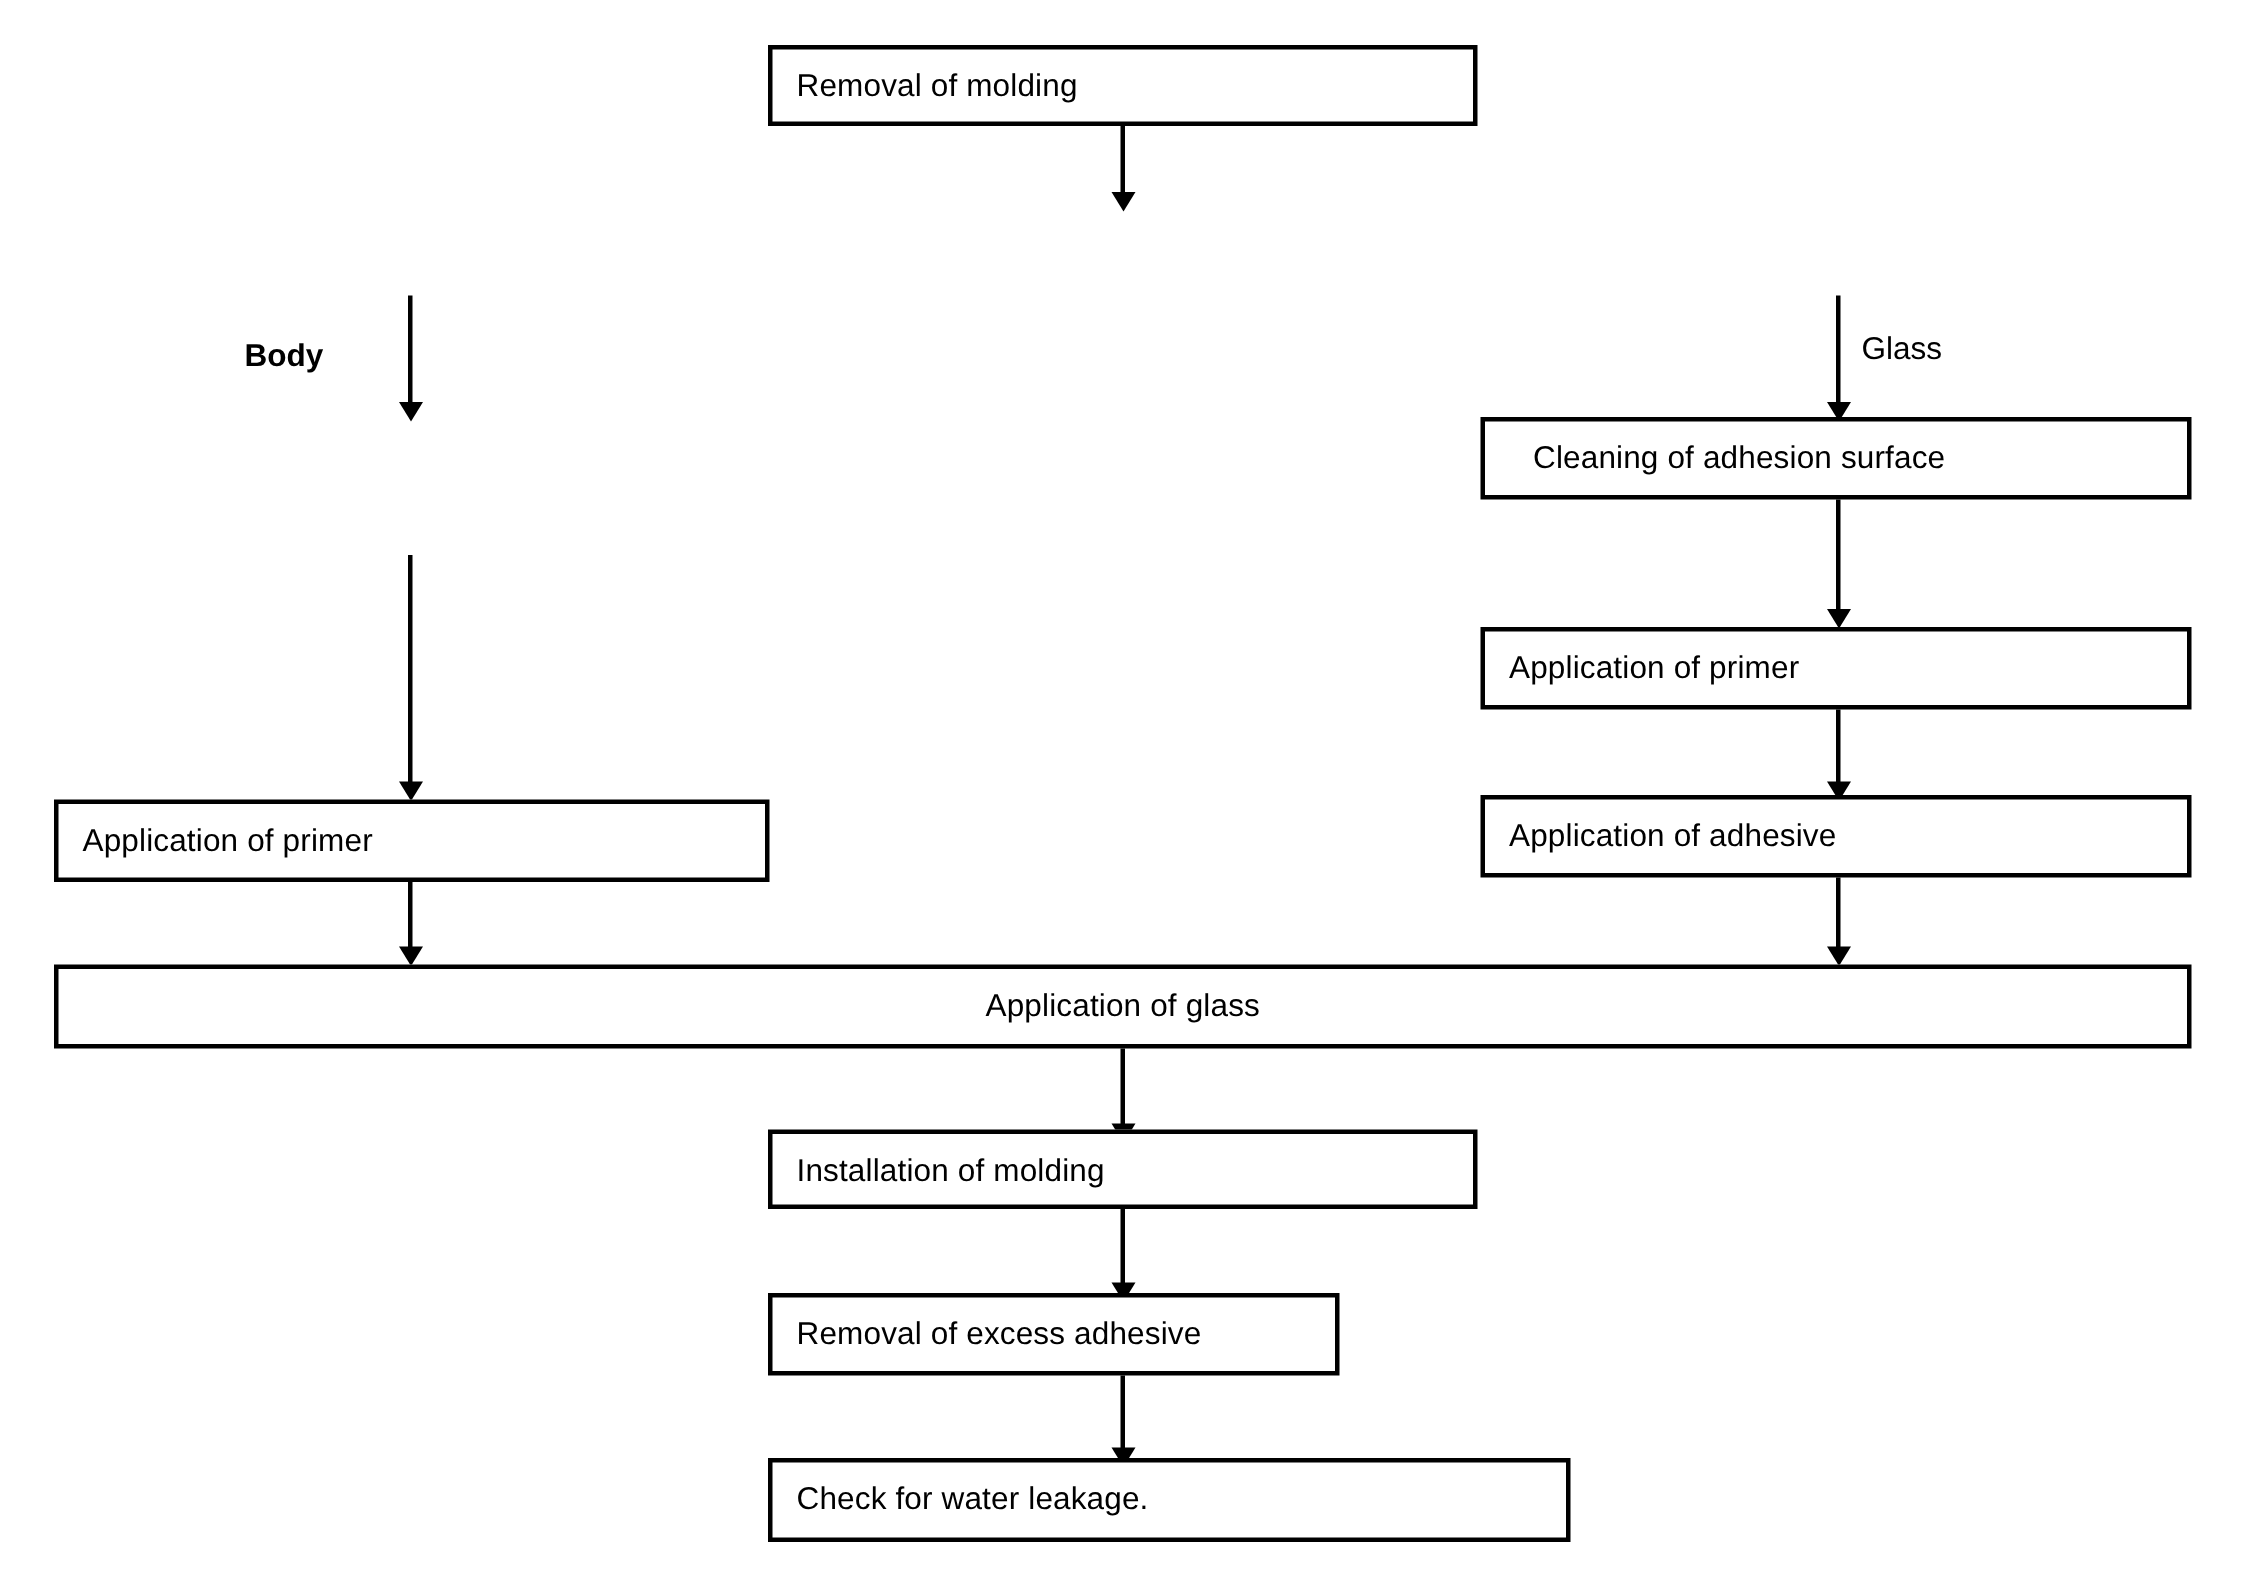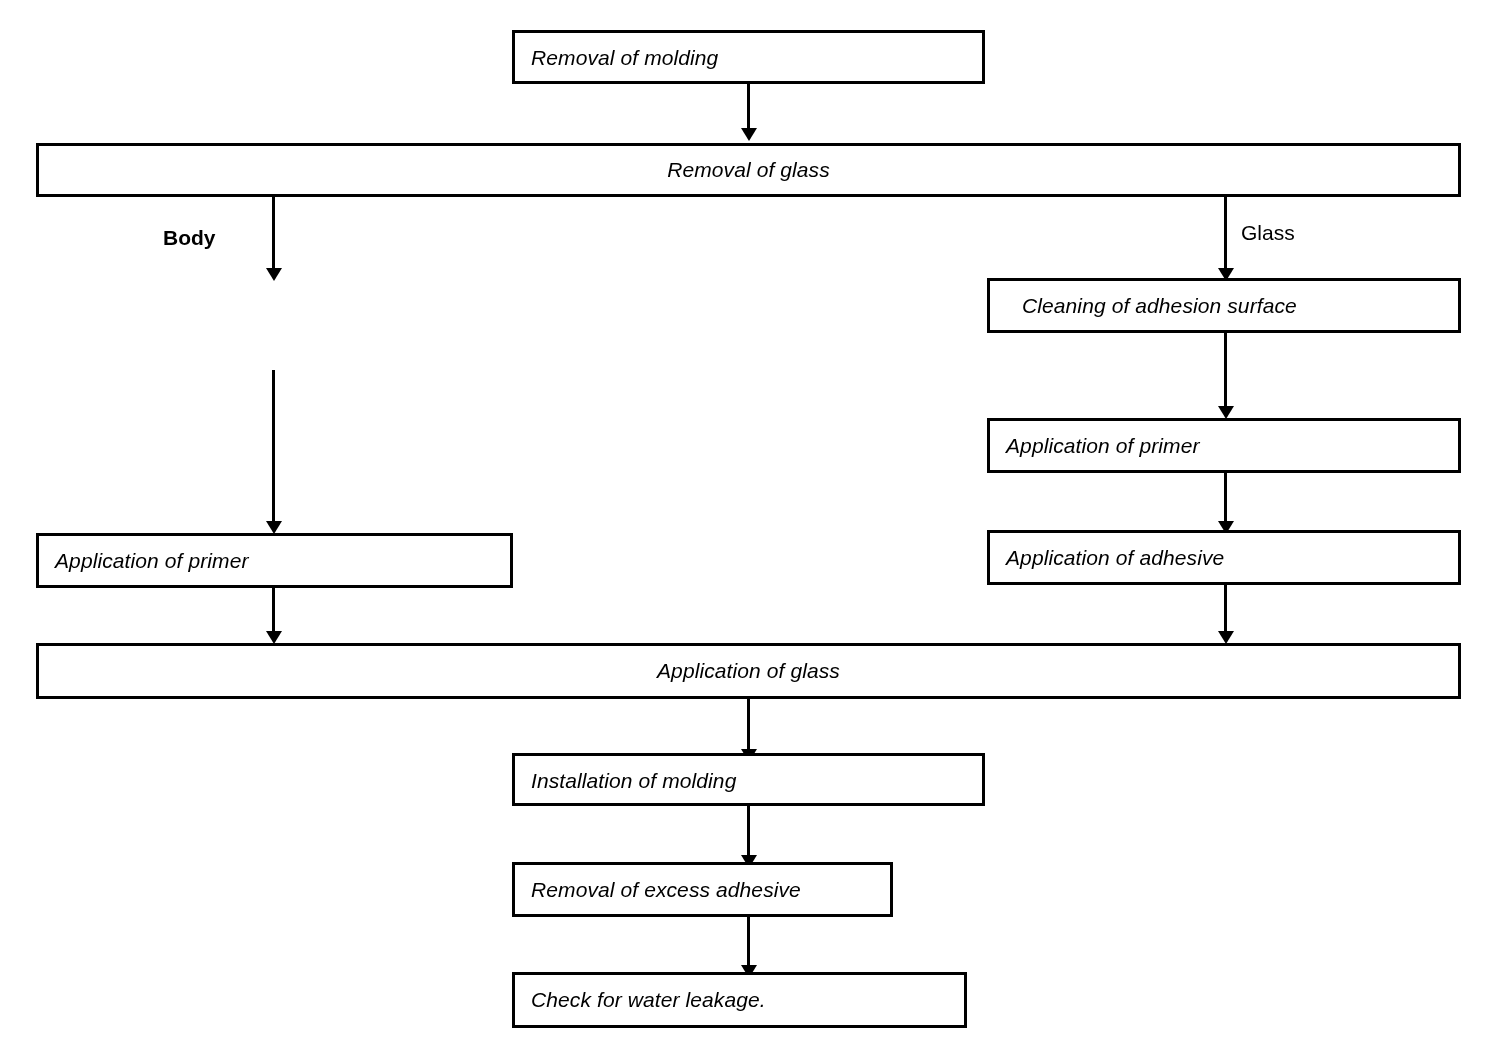--- a/index.html
+++ b/index.html
@@ -21,21 +21,20 @@
     box-sizing: border-box;
     border: 3px solid #000000;
     background: #ffffff;
     color: #000000;
     font-size: 21px;
     line-height: 30px;
     letter-spacing: 0.1px;
     display: flex;
     align-items: flex-start;
     padding: 10px 16px;
-    font-style: italic;
   }
   .node.centered {
     align-items: center;
     justify-content: center;
     padding: 0 16px;
   }
   .node-label {
     display: block;
     white-space: pre-line;
   }
@@ -65,23 +64,20 @@
 
 <div id="canvas">
 
   <div class="node" style="left:512px; top:30px; width:473px; height:54px;">
     <span class="node-label">Removal of molding</span>
   </div>
 
   <div class="connector" style="left:747px; top:84px; height:47px;"></div>
   <div class="arrowhead" style="left:741px; top:128px;"></div>
 
-  <div class="node centered" style="left:36px; top:143px; width:1425px; height:54px;">
-    <span class="node-label">Removal of glass</span>
-  </div>
 
   <div class="connector" style="left:272px; top:197px; height:76px;"></div>
   <div class="arrowhead" style="left:266px; top:268px;"></div>
   <div class="branch-label" style="left:163px; top:226px;font-weight:bold;">Body</div>
 
   <div class="connector" style="left:1224px; top:197px; height:76px;"></div>
   <div class="arrowhead" style="left:1218px; top:268px;"></div>
   <div class="branch-label" style="left:1241px; top:221px;">Glass</div>
 
 
@@ -130,17 +126,17 @@
   <div class="connector" style="left:747px; top:806px; height:53px;"></div>
   <div class="arrowhead" style="left:741px; top:855px;"></div>
 
   <div class="node" style="left:512px; top:862px; width:381px; height:55px;">
     <span class="node-label">Removal of excess adhesive</span>
   </div>
 
   <div class="connector" style="left:747px; top:917px; height:53px;"></div>
   <div class="arrowhead" style="left:741px; top:965px;"></div>
 
-  <div class="node" style="left:512px; top:972px; width:455px; height:56px;">
+  <div class="node" style="left:512px; top:972px; width:535px; height:56px;">
     <span class="node-label">Check for water leakage.</span>
   </div>
 
 </div>
 
 </body></html>

